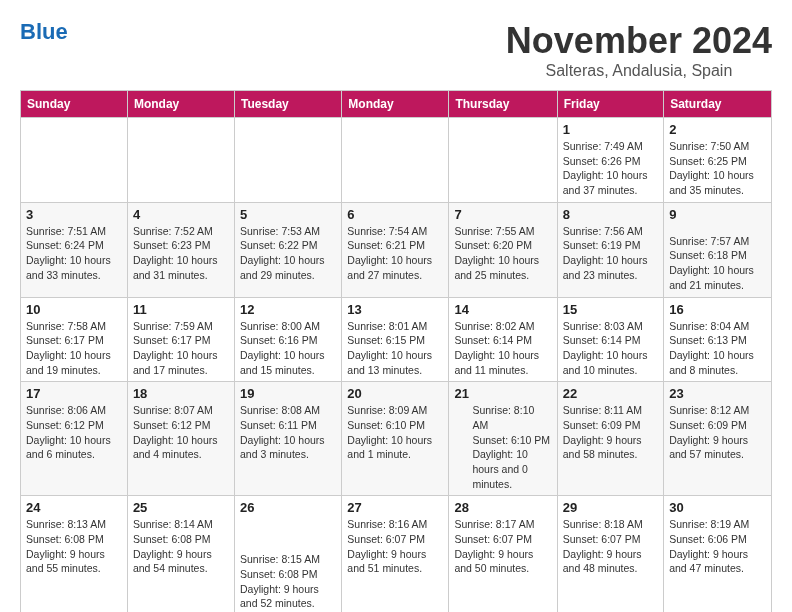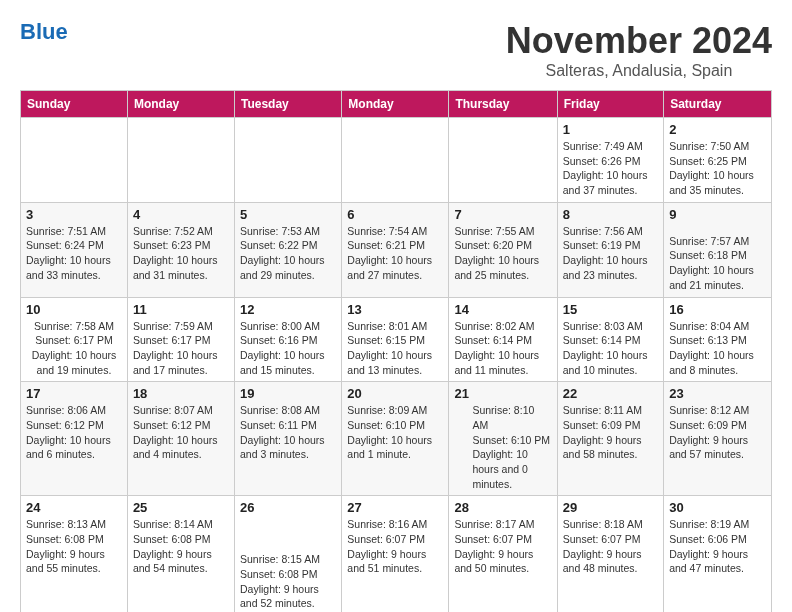--- a/index.html
+++ b/index.html
@@ -170,21 +170,21 @@
         <td>
           <span class="day-number">9</span>
           <div class="day-info" style="white-space: pre-line; margin-top: 12px;">Sunrise: 7:57 AM
 Sunset: 6:18 PM
 Daylight: 10 hours and 21 minutes.</div>
         </td>
       </tr>
       <tr>
         <td>
           <span class="day-number">10</span>
-          <div class="day-info" style="white-space: pre-line; text-align: center;">Sunrise: 7:58 AM
+          <div class="day-info" style="white-space: pre-line;">Sunrise: 7:58 AM
 Sunset: 6:17 PM
 Daylight: 10 hours and 19 minutes.</div>
         </td>
         <td>
           <span class="day-number">11</span>
           <div class="day-info" style="white-space: pre-line;">Sunrise: 7:59 AM
 Sunset: 6:17 PM
 Daylight: 10 hours and 17 minutes.</div>
         </td>
         <td>

